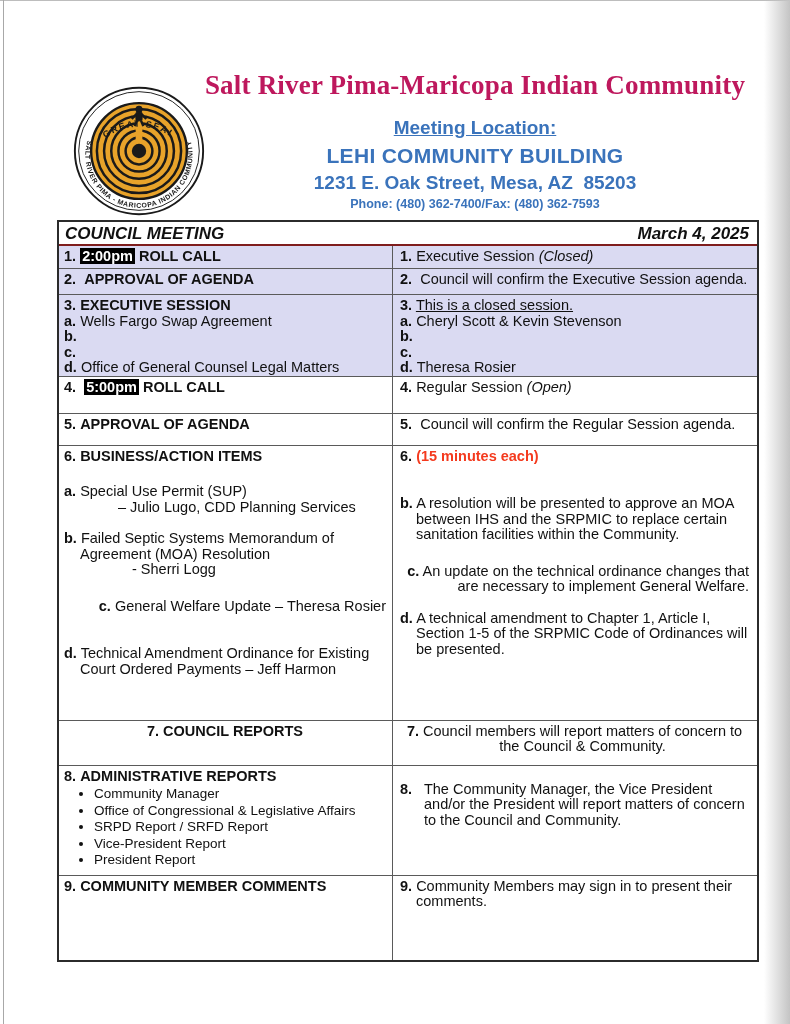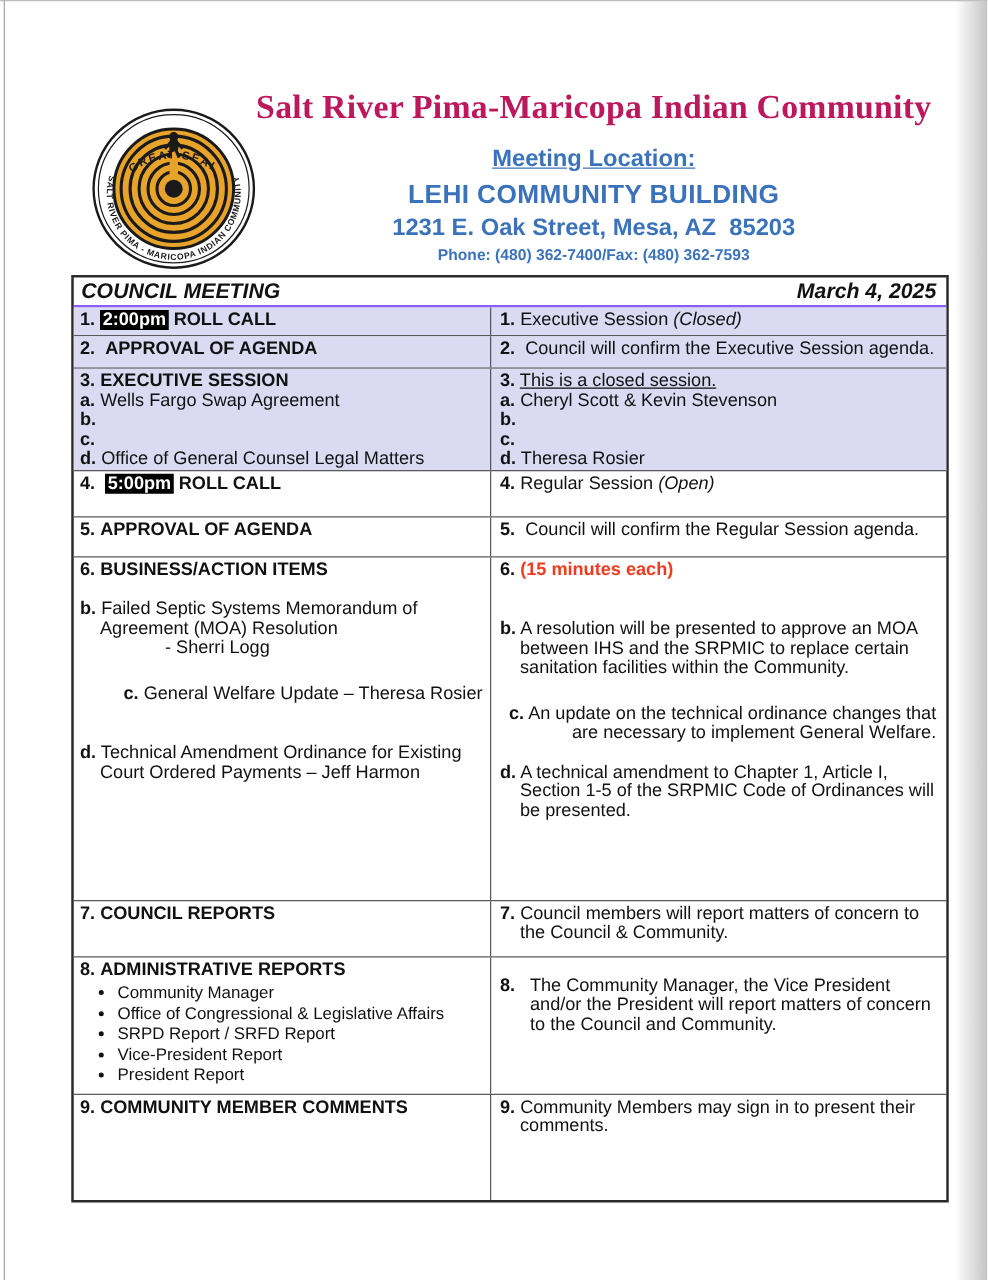--- a/index.html
+++ b/index.html
@@ -14,22 +14,22 @@
   .seal{position:absolute;left:70px;top:84px;width:138px;height:134px;}
   .head-block{position:absolute;left:170px;top:70px;width:610px;text-align:center;}
   .org-title{font-family:"Liberation Serif",serif;font-weight:bold;font-size:27px;color:#be185d;letter-spacing:.2px;}
   .blue{color:#3a73bb;}
   .loc-label{margin-top:16px;font-size:19px;font-weight:bold;text-decoration:underline;}
   .building{margin-top:5px;font-size:21px;font-weight:bold;letter-spacing:.3px;}
   .address{margin-top:4px;font-size:19px;font-weight:bold;white-space:pre;}
   .phone{margin-top:3px;font-size:12.5px;font-weight:bold;}
   
   .agenda{position:absolute;left:57px;top:220px;width:698px;border:2px solid #2b2b2b;background:#fff;}
-  .t-head{display:flex;justify-content:space-between;align-items:center;height:22px;
-          padding:0 8px 0 6px;border-bottom:2px solid #8b5cf6;
+  .t-head{display:flex;justify-content:space-between;align-items:flex-end;height:22px;
+          padding:0 8px 0 6px;border-bottom:2px solid #7f1d1d;
           font-style:italic;font-weight:bold;font-size:17px;}
   .t-row{display:flex;border-bottom:1px solid #5a5a5a;box-sizing:border-box;}
   .t-row:last-child{border-bottom:none;}
   .shade{background:#dadaf2;}
   .cl{width:334px;border-right:1px solid #5a5a5a;box-sizing:border-box;padding:3px 6px 0 5px;}
   .cr{flex:1;box-sizing:border-box;padding:3px 8px 0 7px;}
   .fs{font-size:14.5px;line-height:15.5px;}
   .b{font-weight:bold;}
   .i{font-style:italic;}
   .u{text-decoration:underline;}
@@ -41,21 +41,21 @@
   .sub-b{margin-left:52px;}
   .gap16{margin-top:16px;}
   .gap20{margin-top:20px;}
   .gap21{margin-top:21px;text-align:right;}
   .gap32{margin-top:32px;}
   .bullets{margin:2px 0 0 0;padding-left:30px;}
   .bullets li{font-size:13.5px;line-height:16.5px;}
   .r4pad{}
   .h23{min-height:23px;} .h26{min-height:26px;} .h78{min-height:78px;}
   .h37{min-height:37px;} .h32{min-height:32px;} .h275{min-height:275px;}
-  .h45{min-height:45px;} .h110{min-height:110px;} .h84{min-height:84px;}
+  .h45{min-height:45px;text-align:center;} .h110{min-height:110px;} .h84{min-height:84px;}
 </style>
 </head>
 <body>
 
 <div class="page">
   <div class="edge-top"></div>
   <div class="edge-left"></div>
   <div class="edge-right"></div>
 
   <div class="seal">
@@ -168,20 +168,25 @@
       </div>
       <div class="cr fs">
         <span class="b">5.</span>&nbsp;
         <span>Council will confirm the Regular Session agenda.</span>
       </div>
     </div>
 
     <div class="t-row h275">
       <div class="cl fs">
         <div><span class="b">6.</span> <span class="b">BUSINESS/ACTION ITEMS</span></div>
+        <div class="gap20 hang16">
+          <span class="b">a.</span>
+          <span>Special Use Permit (SUP)</span>
+          <div class="sub-a" style="text-indent:0;">– Julio Lugo, CDD Planning Services</div>
+        </div>
         <div class="gap16 hang16">
           <span class="b">b.</span>
           <span>Failed Septic Systems Memorandum of Agreement (MOA) Resolution</span>
           <div class="sub-b" style="text-indent:0;">- Sherri Logg</div>
         </div>
         <div class="gap21 hang16">
           <span class="b">c.</span>
           <span>General Welfare Update – Theresa Rosier</span>
         </div>
         <div class="gap32 hang16">

